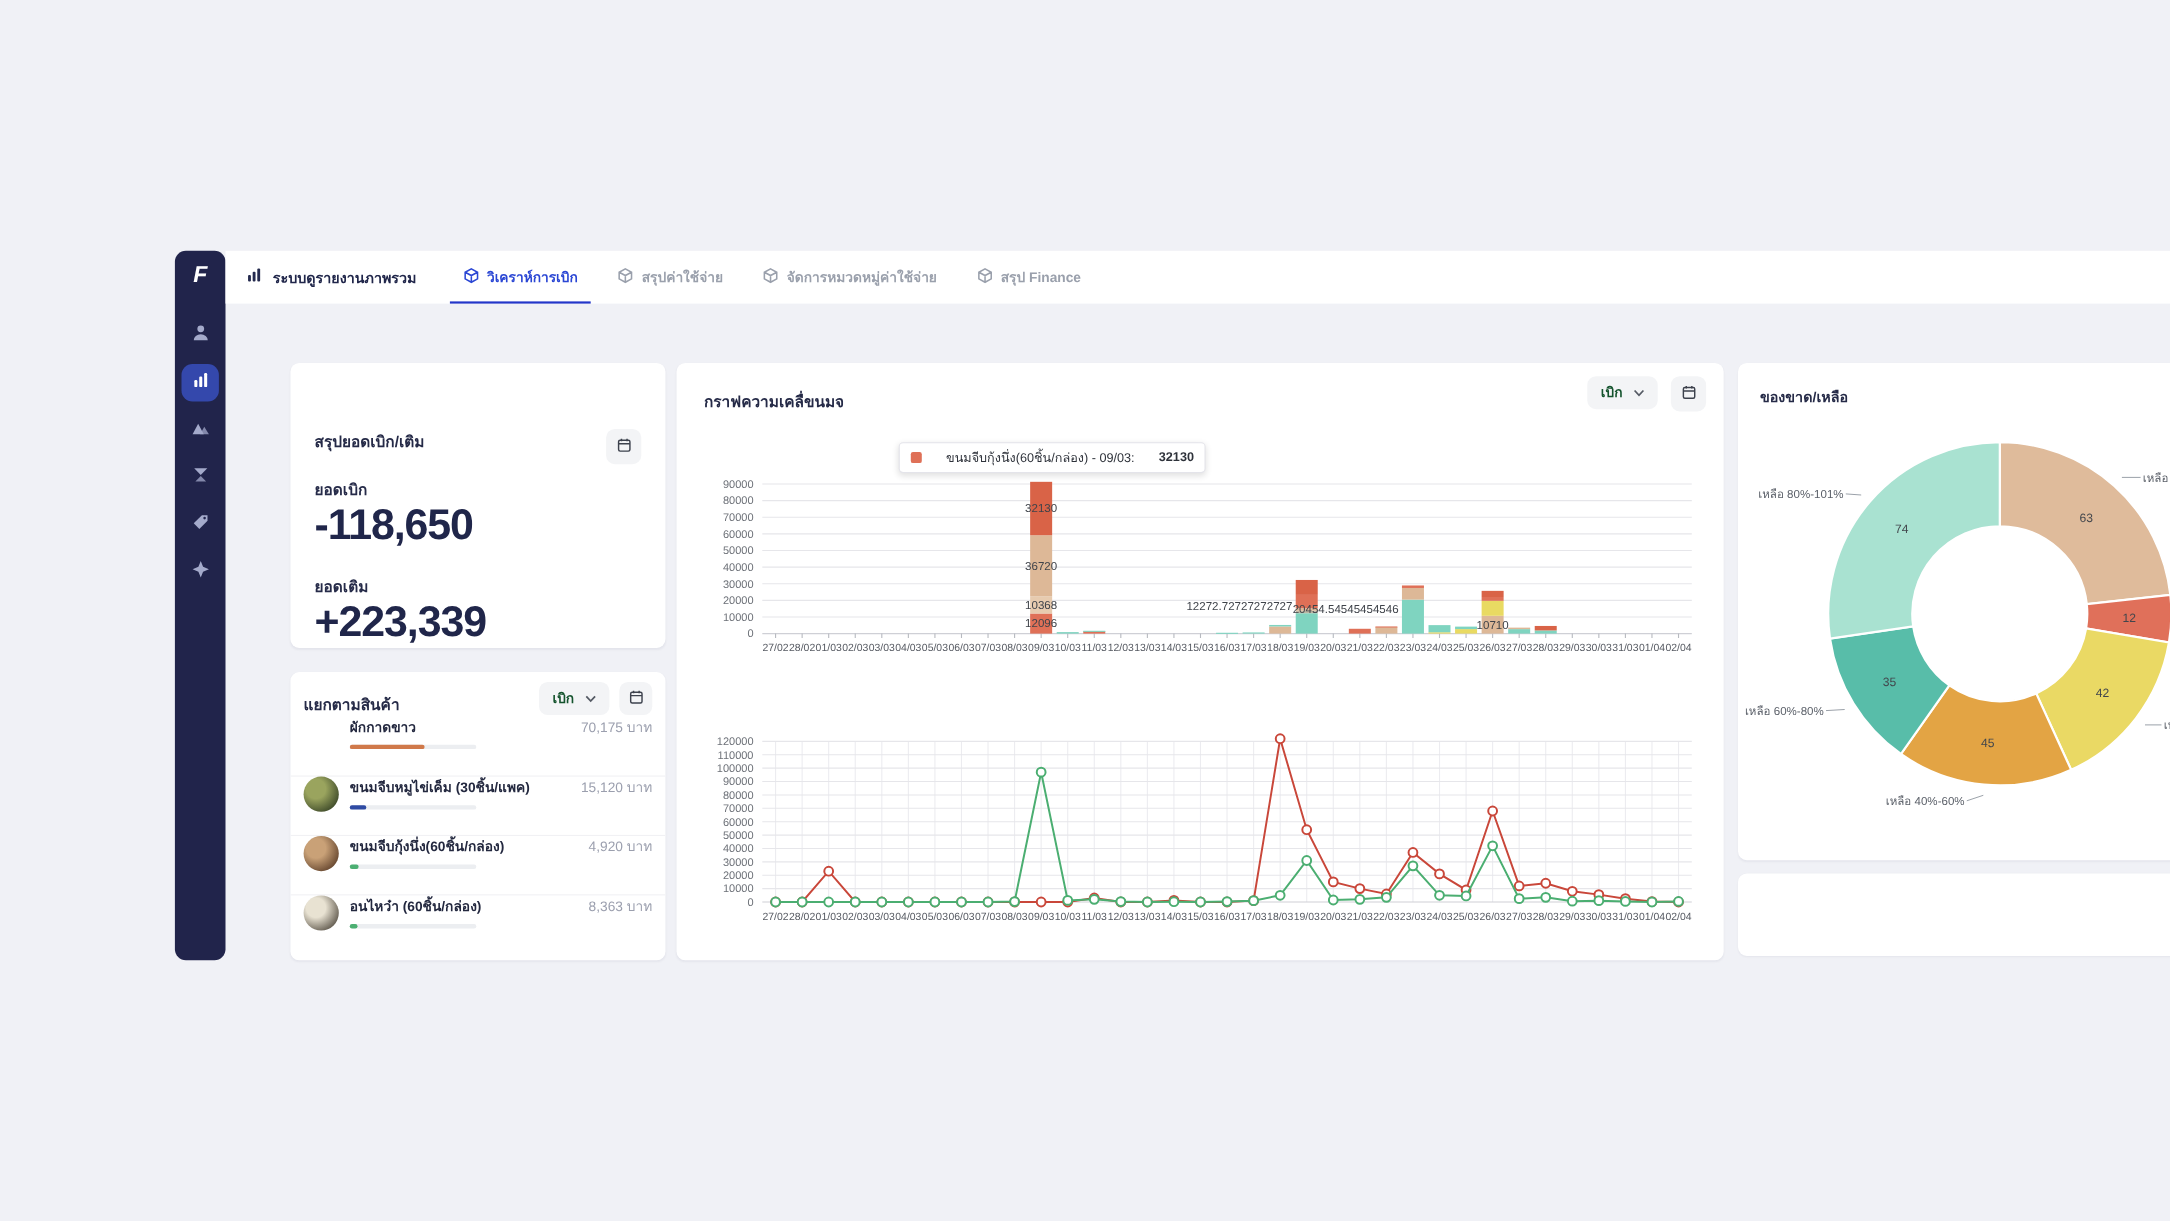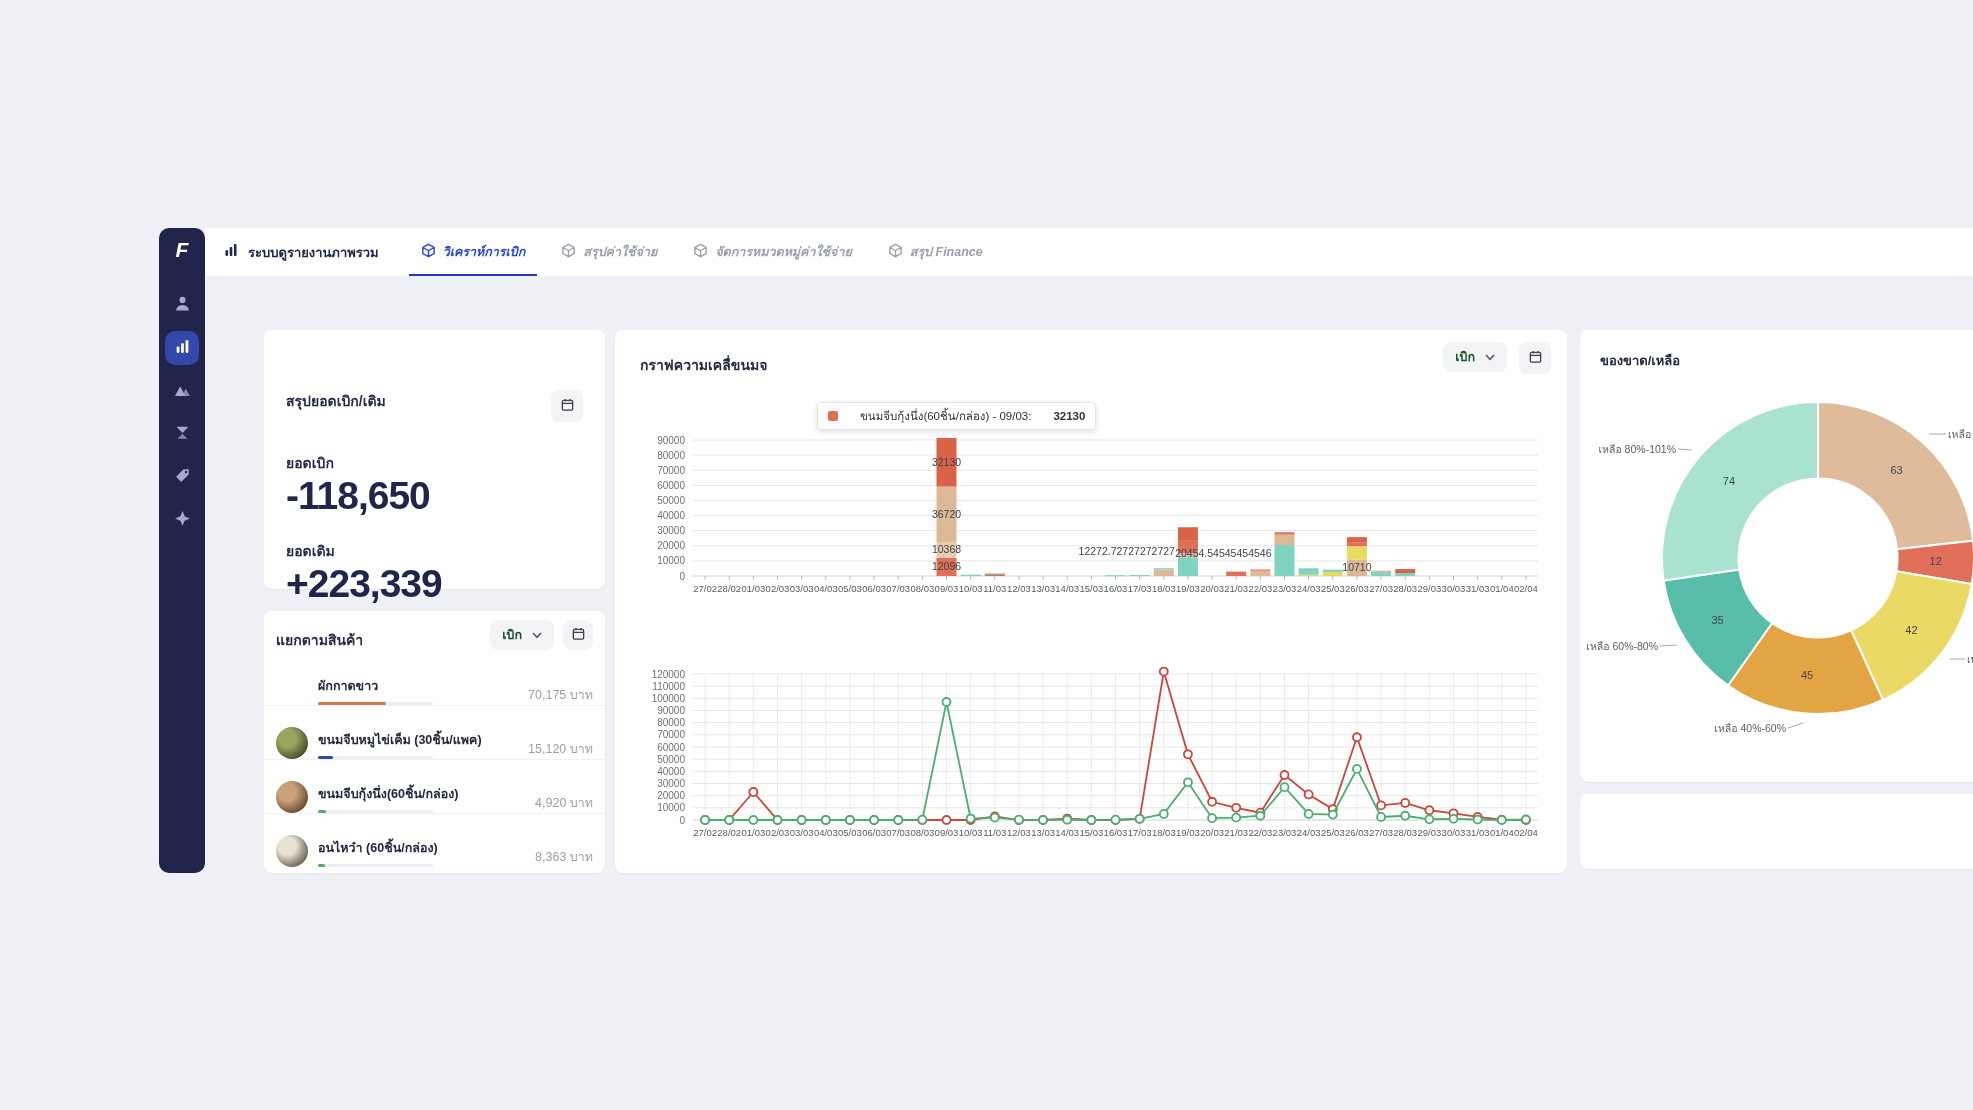--- a/index.html
+++ b/index.html
@@ -17,21 +17,21 @@
   .side-item.active { background:#3448ac; }
   .side-item.active svg { fill:#ffffff; }
 
   
   .nav { position:absolute; left:205px; top:228px; width:1768px; height:48px; background:#ffffff;
          display:flex; align-items:center; padding-left:18px; }
   .brand { display:flex; align-items:center; gap:9px; margin-right:24px; }
   .brand-label { font-size:13px; font-weight:700; color:#20264a; }
   .tabs { display:flex; height:100%; }
   .tab { position:relative; height:100%; display:flex; align-items:center; gap:7px; padding:0 12px;
-         margin:0 6px; font-size:12.5px; font-weight:600; color:#9aa0ac; cursor:pointer;font-style:italic; }
+         margin:0 6px; font-size:12.5px; font-weight:600; color:#9aa0ac; cursor:pointer; }
   .tab svg { width:15px; height:15px; stroke:#9aa0ac; fill:none; stroke-width:1.5; }
   .tab.active { color:#2a46d4; }
   .tab.active svg { stroke:#2a46d4; }
   .tab.active::after { content:""; position:absolute; left:0; right:0; bottom:0; height:2.5px; background:#2336c9; }
 
   
   .card { position:absolute; background:#fff; border-radius:8px; box-shadow:0 1px 2px rgba(20,25,60,.05); }
   .card-title { font-size:14px; font-weight:700; color:#252a47; }
 
   .icon-btn { background:#f3f4f6; border:none; border-radius:8px; width:32px; height:32px;
@@ -39,29 +39,29 @@
   .icon-btn svg { width:15px; height:15px; stroke:#3d424d; fill:none; stroke-width:1.4; }
   .pill { background:#f3f4f6; border-radius:8px; height:30px; padding:0 12px; display:flex; align-items:center; gap:10px;
           font-size:12.5px; font-weight:600; color:#14532d; cursor:pointer; }
   .pill svg { width:10px; height:7px; stroke:#555a64; fill:none; stroke-width:1.6; }
 
   
   .card-summary { left:264px; top:330px; width:341px; height:259px; padding:24px 22px; }
   .card-summary .head { display:flex; justify-content:space-between; align-items:flex-start;margin-top:36px; }
   .sum-label { font-size:14px; font-weight:600; color:#262b49; }
   .sum-value { font-size:39px; font-weight:800; color:#20264a; letter-spacing:-1px; line-height:1.12; }
-  .sum-block1 { margin-top:30px; }
+  .sum-block1 { margin-top:12px; }
   .sum-block2 { margin-top:22px; }
 
   
   .card-products { left:264px; top:611px; width:341px; height:262px; overflow:hidden; }
   .card-products .head { display:flex; align-items:center; padding:8px 12px 0 12px; }
   .card-products .card-title { flex:1; padding-top:10px; }
   .card-products .head .icon-btn { margin-left:9px; width:30px; height:30px; }
-  .prow { display:flex; align-items:flex-end; height:54px; padding:0 12px; cursor:pointer; }
+  .prow { display:flex; align-items:flex-start; height:54px; padding:0 12px; cursor:pointer; }
   .prow + .prow { border-top:1px solid #f1f1f4; }
   .pimg { width:32px; height:32px; border-radius:50%; flex:0 0 32px; margin-right:10px; }
   .pmid { flex:1; }
   .pname { font-size:12.5px; font-weight:600; color:#23283f; }
   .ptrack { width:115px; height:3.5px; background:#eceef1; border-radius:3px; margin-top:6px; position:relative; }
   .pfill { position:absolute; left:0; top:0; bottom:0; border-radius:3px; }
   .pamount { font-size:12.5px; color:#9b9fae; white-space:nowrap; }
 
   
   .card-movement { left:615px; top:330px; width:952px; height:543px; }

